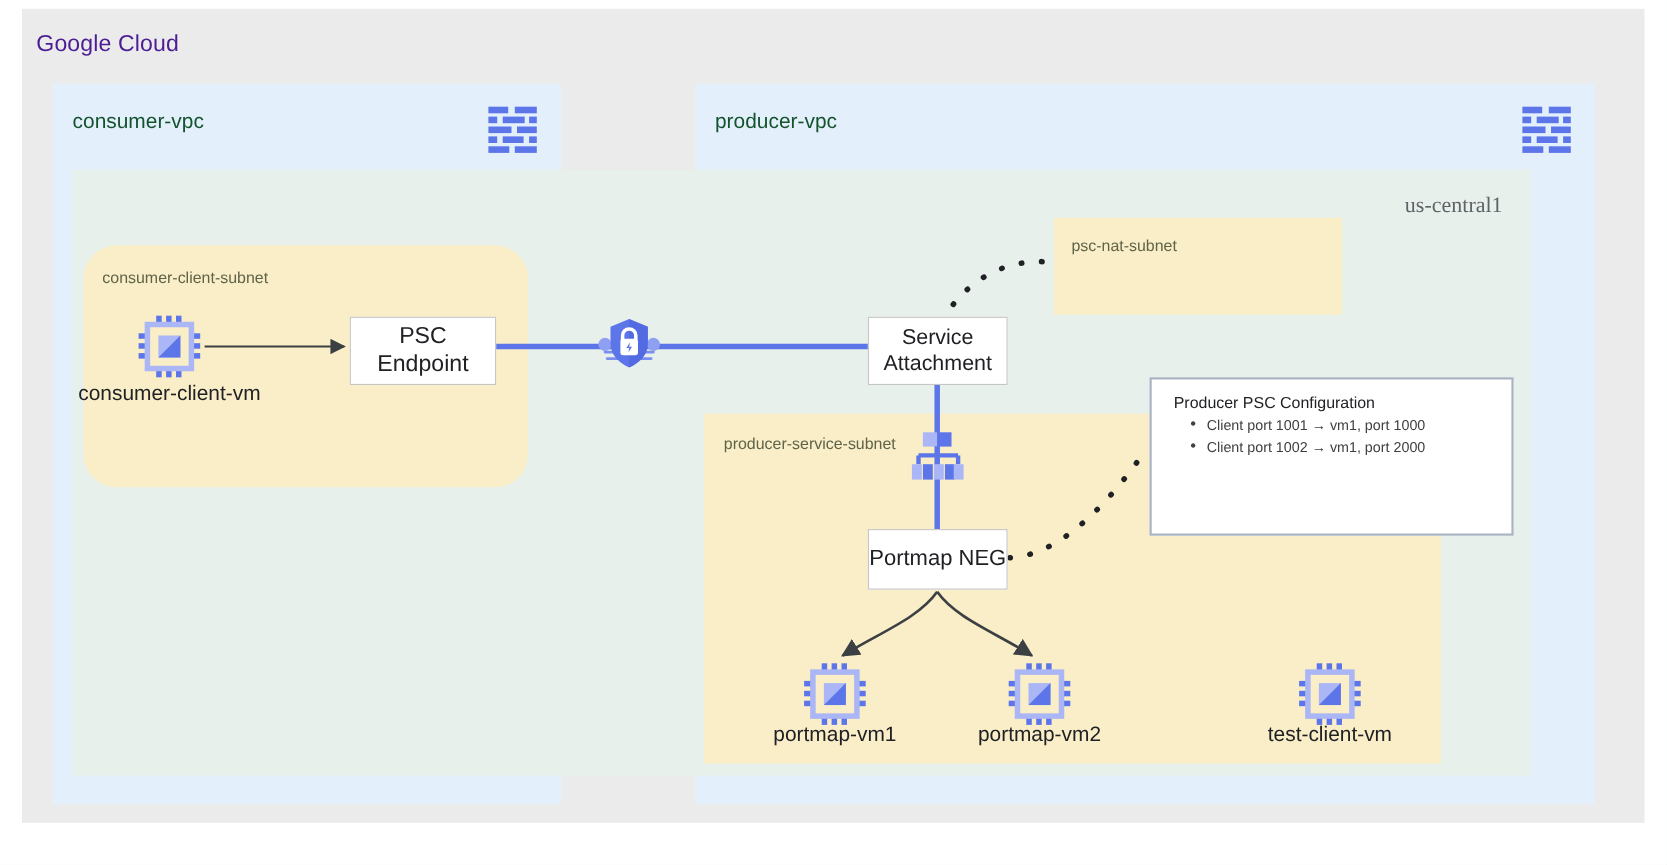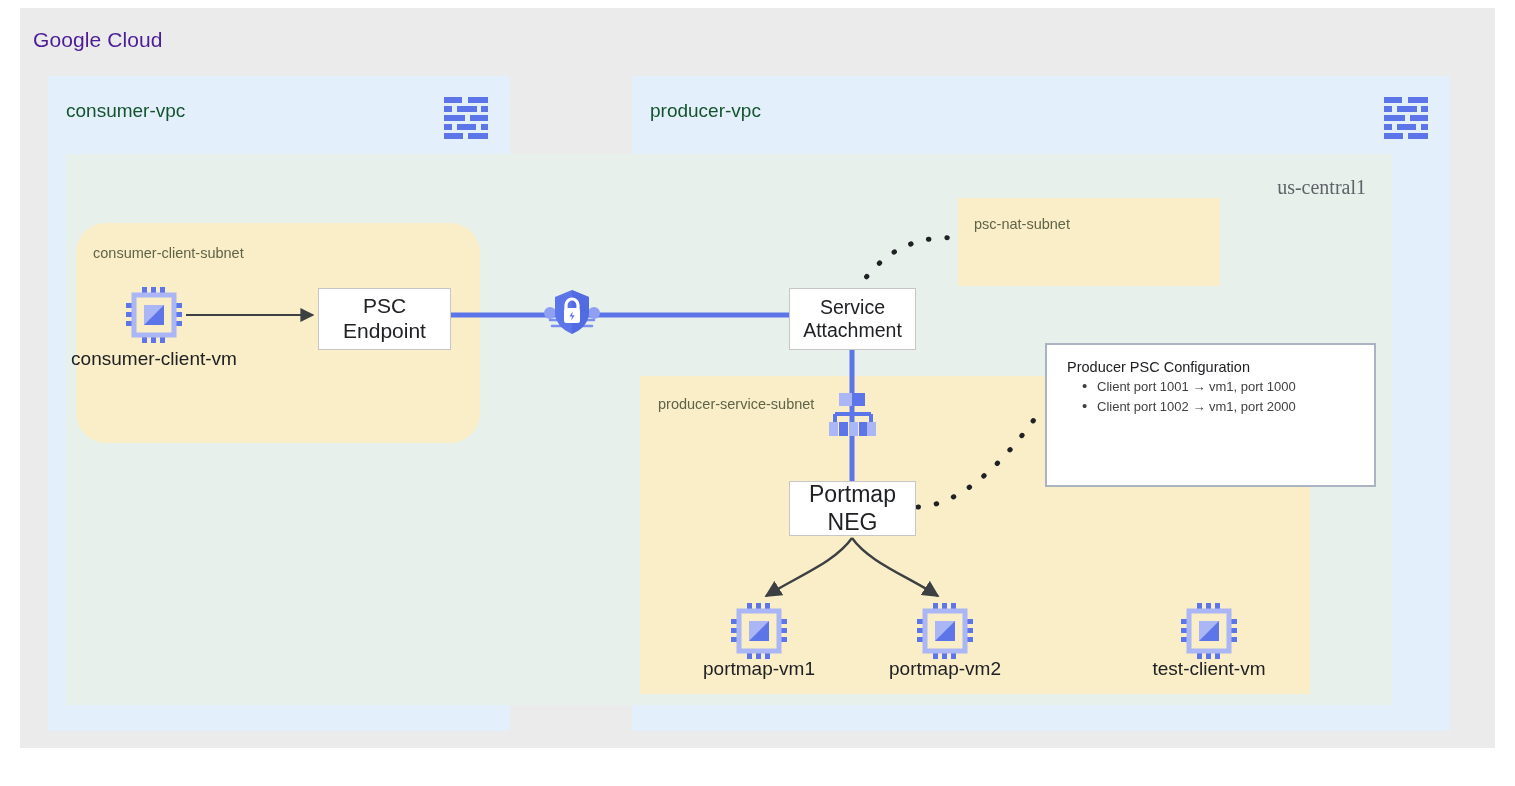--- a/index.html
+++ b/index.html
@@ -110,21 +110,21 @@
     box-sizing: border-box;
     display: flex;
     align-items: center;
     justify-content: center;
     text-align: center;
     color: #202124;
     line-height: 1.18;
   }
   .node-psc-endpoint  { left: 318px; top: 288px; width: 133px; height: 62px; font-size: 21px; }
   .node-service-att   { left: 789px; top: 288px; width: 127px; height: 62px; font-size: 19.5px; }
-  .node-portmap-neg   { left: 789px; top: 481px; width: 127px; height: 55px; font-size: 23px; }
+  .node-portmap-neg   { left: 789px; top: 481px; width: 127px; height: 55px; font-size: 20px; }
 
   
   .config-box {
     position: absolute;
     left: 1045px;
     top: 343px;
     width: 331px;
     height: 144px;
     background: #ffffff;
     border: 2px solid #a9b3c2;

